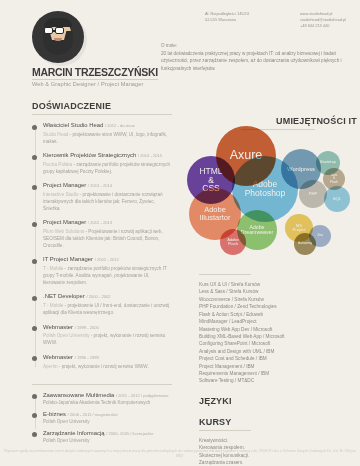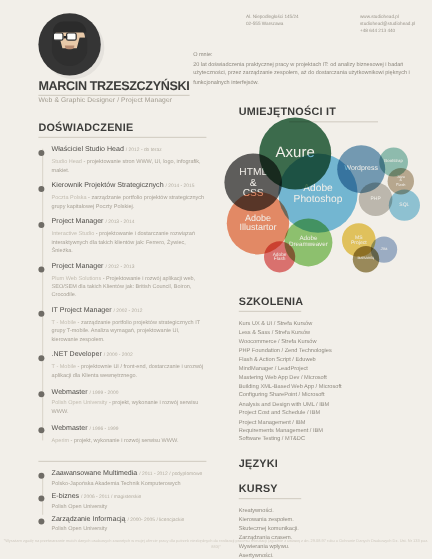--- a/index.html
+++ b/index.html
@@ -87,21 +87,21 @@
     content:""; position:absolute; left:2.5px; top:2px; bottom:14px;
     width:1px; background:#ddd8ce;
   }
   .edu-item { position:relative; margin-bottom:6px; }
   .edu-name { font-size:5.9px; color:#4f4d49; }
   .edu-meta { font-size:4.1px; color:#b3ada1; }
   .edu-school { font-size:4.6px; color:#a7a196; margin-top:2px; }
 
   
   .right-col { position:absolute; left:199px; top:88px; width:158px; }
-  .sec-h-c { text-align:left; }
+  .sec-h-c { text-align:right;margin-top:28px; }
   .rule-c { height:1px; background:#d5d0c6; width:74px; margin:3px auto 0; }
   .rule-l { height:1px; background:#d5d0c6; width:52px; margin:3px 0 0; }
 
   
   .bubbles { position:relative; width:168px; height:134px; margin-left:-8px; margin-top:2px; }
   .bub {
     position:absolute; border-radius:50%;
     display:flex; align-items:center; justify-content:center;
     text-align:center; line-height:1.05; color:#ffffff;
     mix-blend-mode:multiply;
@@ -213,28 +213,28 @@
             <div class="edu-school">Polish Open University</div>
           </div>
         </div>
     </div>
   </div>
 
   <div class="right-col">
     <div class="sec-h sec-h-c">UMIEJĘTNOŚCI IT</div>
     <div class="rule-c"></div>
     <div class="bubbles" id="bubble-chart">
-        <div class="bub" style="left: 25px; top: -6px; width: 60px; height: 60px; background: #14532d; opacity: 0.82; font-size: 12.5px;">
+        <div class="bub" style="left: 25px; top: -6px; width: 60px; height: 60px; background: #c2410c; opacity: 0.82; font-size: 12.5px;">
           <span style="white-space: pre-line;">Axure</span>
         </div>
         <div class="bub" style="left: 41px; top: 24px; width: 66px; height: 66px; background: rgb(91, 181, 224); opacity: 0.82; font-size: 8.5px;">
           <span style="white-space: pre-line;">Adobe
 Photoshop</span>
         </div>
-        <div class="bub" style="left: -4px; top: 24px; width: 48px; height: 48px; background: #404040; opacity: 0.82; font-size: 8.5px;">
+        <div class="bub" style="left: -4px; top: 24px; width: 48px; height: 48px; background: #4c1d95; opacity: 0.82; font-size: 8.5px;">
           <span style="white-space: pre-line;">HTML
 &amp;
 CSS</span>
         </div>
         <div class="bub" style="left: -2px; top: 56px; width: 52px; height: 52px; background: rgb(236, 122, 78); opacity: 0.82; font-size: 7.5px;">
           <span style="white-space: pre-line;">Adobe
 Illustartor</span>
         </div>
         <div class="bub" style="left: 46px; top: 78px; width: 40px; height: 40px; background: rgb(126, 194, 90); opacity: 0.82; font-size: 5.2px;">
           <span style="white-space: pre-line;">Adobe
@@ -267,21 +267,20 @@
         <div class="bub" style="left: 103px; top: 101px; width: 22px; height: 22px; background: rgb(140, 122, 63); opacity: 0.82; font-size: 3.4px;">
           <span style="white-space: pre-line;">Balsamiq</span>
         </div>
         <div class="bub" style="left: 29px; top: 97px; width: 26px; height: 26px; background: rgb(224, 90, 90); opacity: 0.82; font-size: 4px;">
           <span style="white-space: pre-line;">Adobe
 Flash</span>
         </div>
       </div>
 
     <div class="lists">
-      <div class="sec-h">SZKOLENIA</div>
       <div class="rule-l"></div>
       <div id="trainings-list" style="margin-top:6px">
           <div class="list-line">Kurs UX &amp; UI / Strefa Kursów</div>
           <div class="list-line">Less &amp; Sass / Strefa Kursów</div>
           <div class="list-line">Woocommerce / Strefa Kursów</div>
           <div class="list-line">PHP Foundation / Zend Technologies</div>
           <div class="list-line">Flash &amp; Action Script / Eduweb</div>
           <div class="list-line">MindManager / LeadProject</div>
           <div class="list-line">Mastering Web App Dev / Microsoft</div>
           <div class="list-line">Building XML-Based Web App / Microsoft</div>

